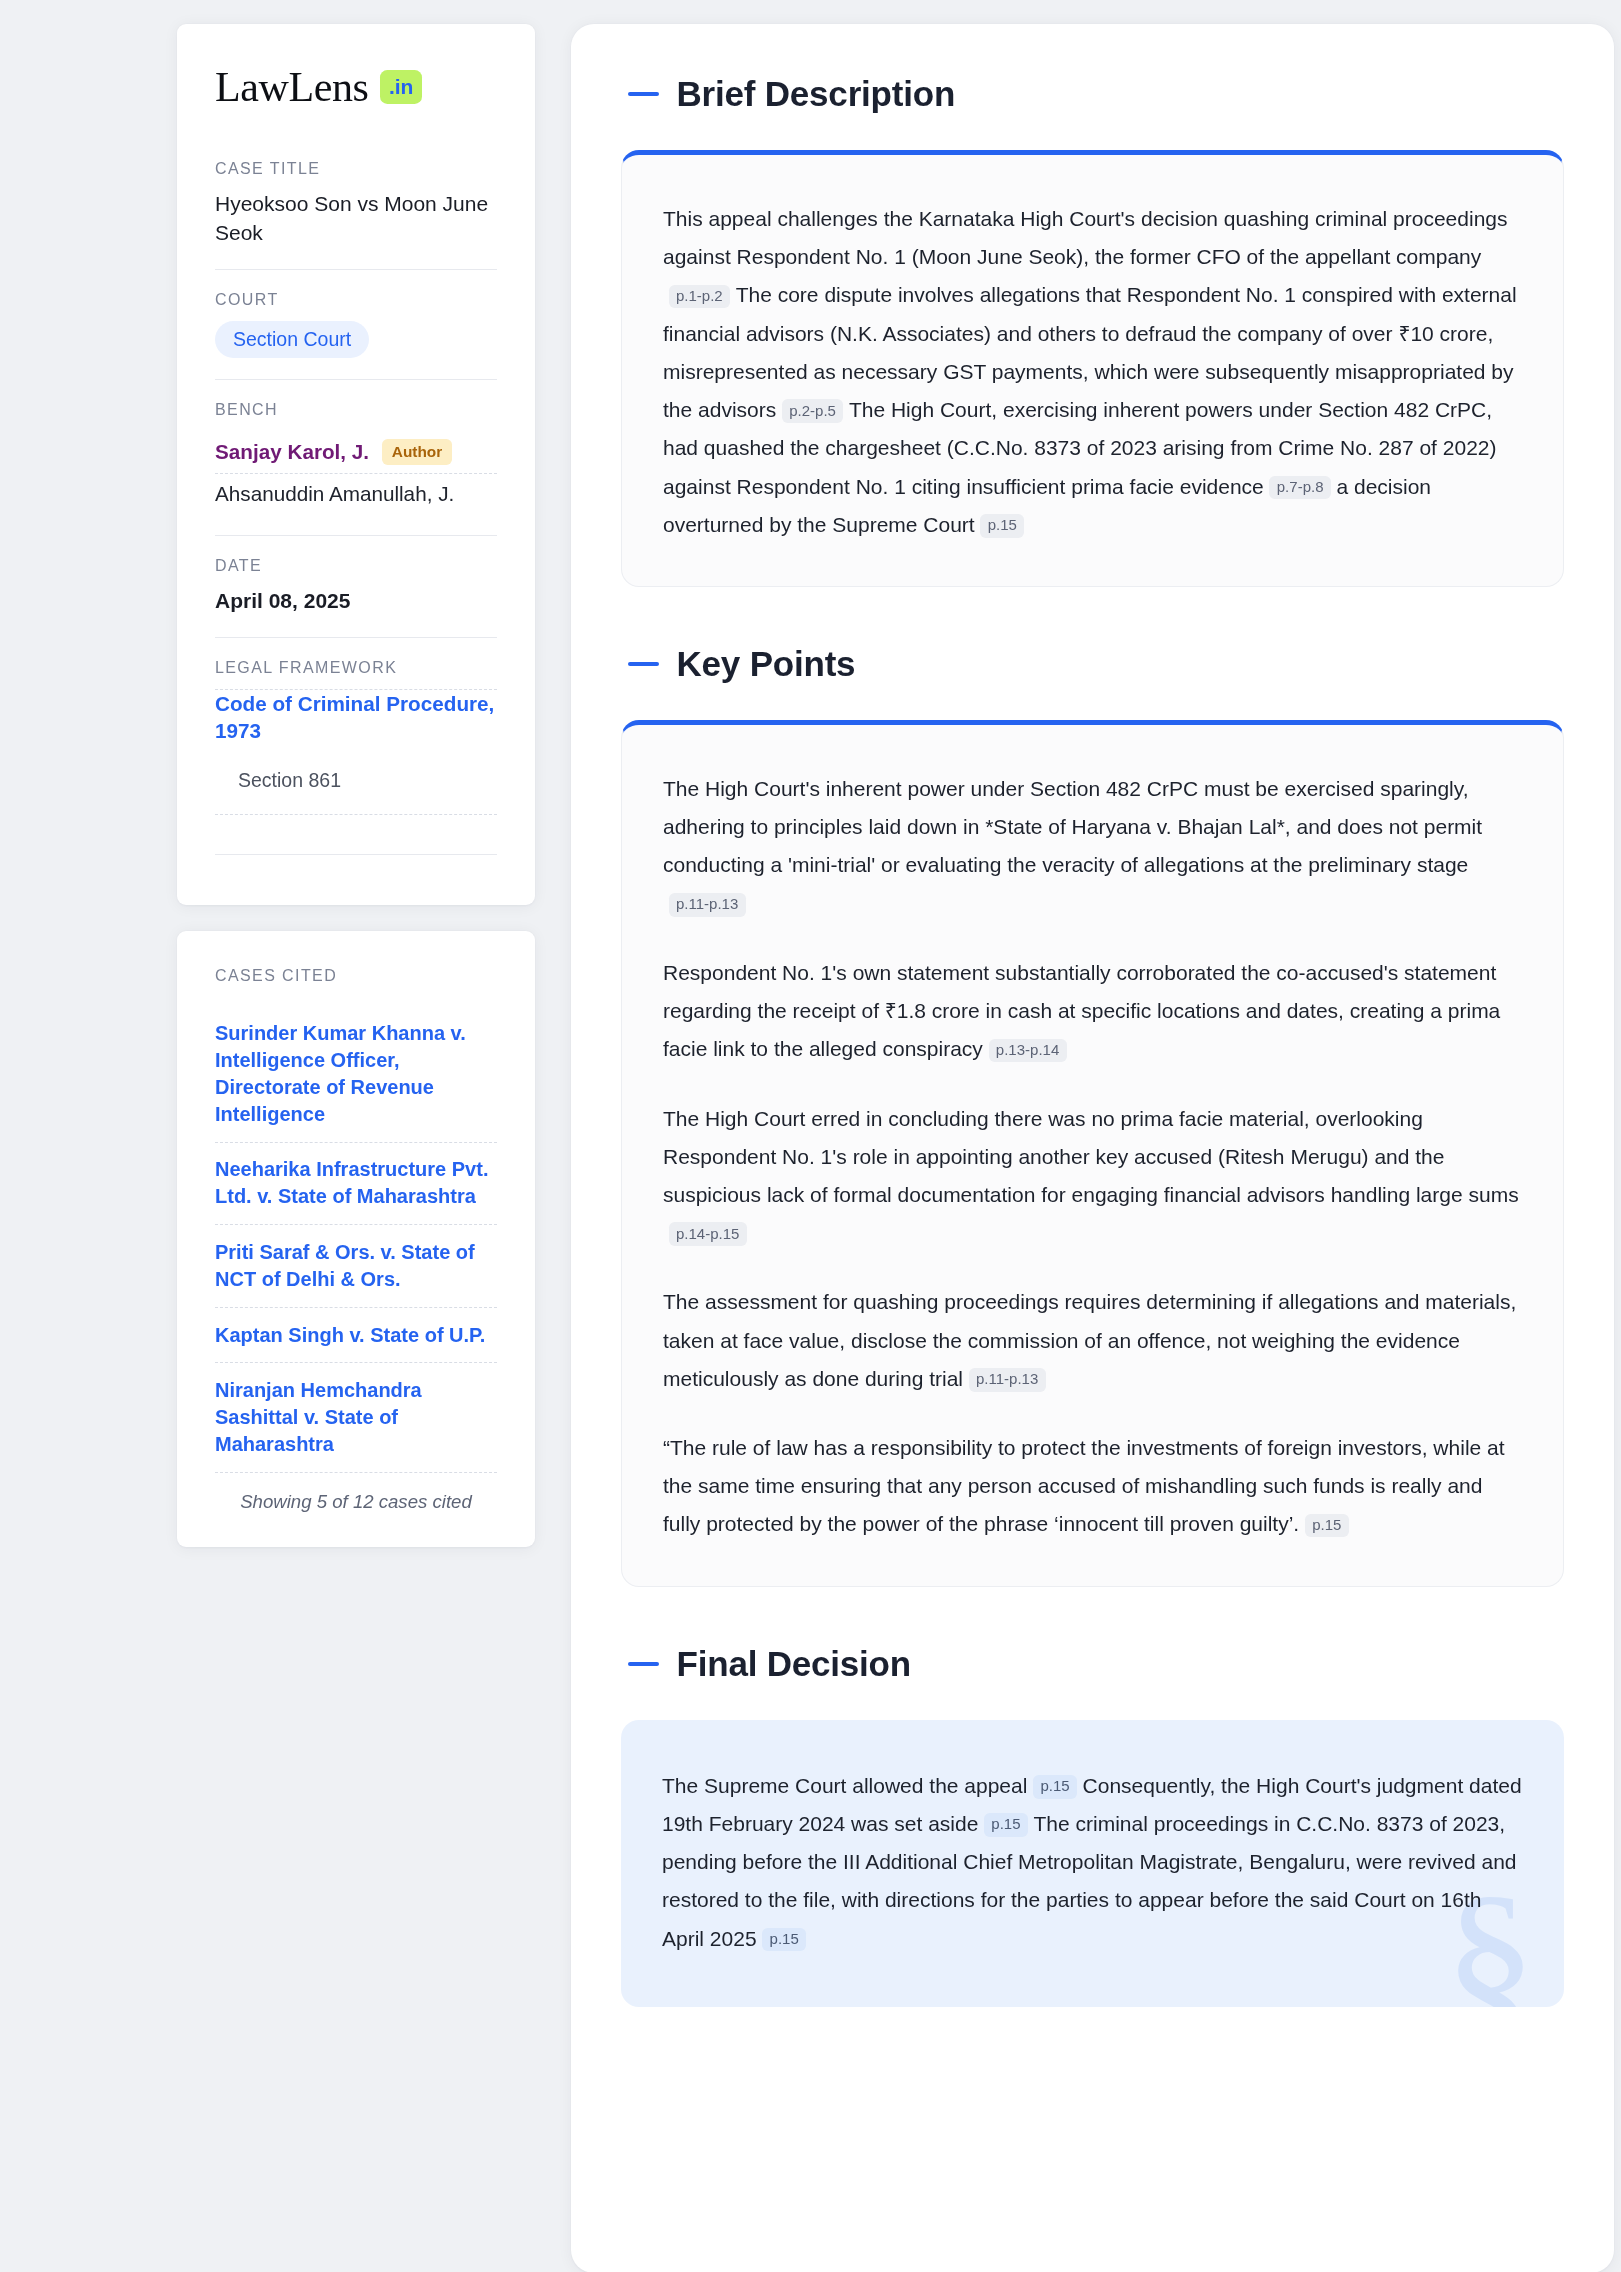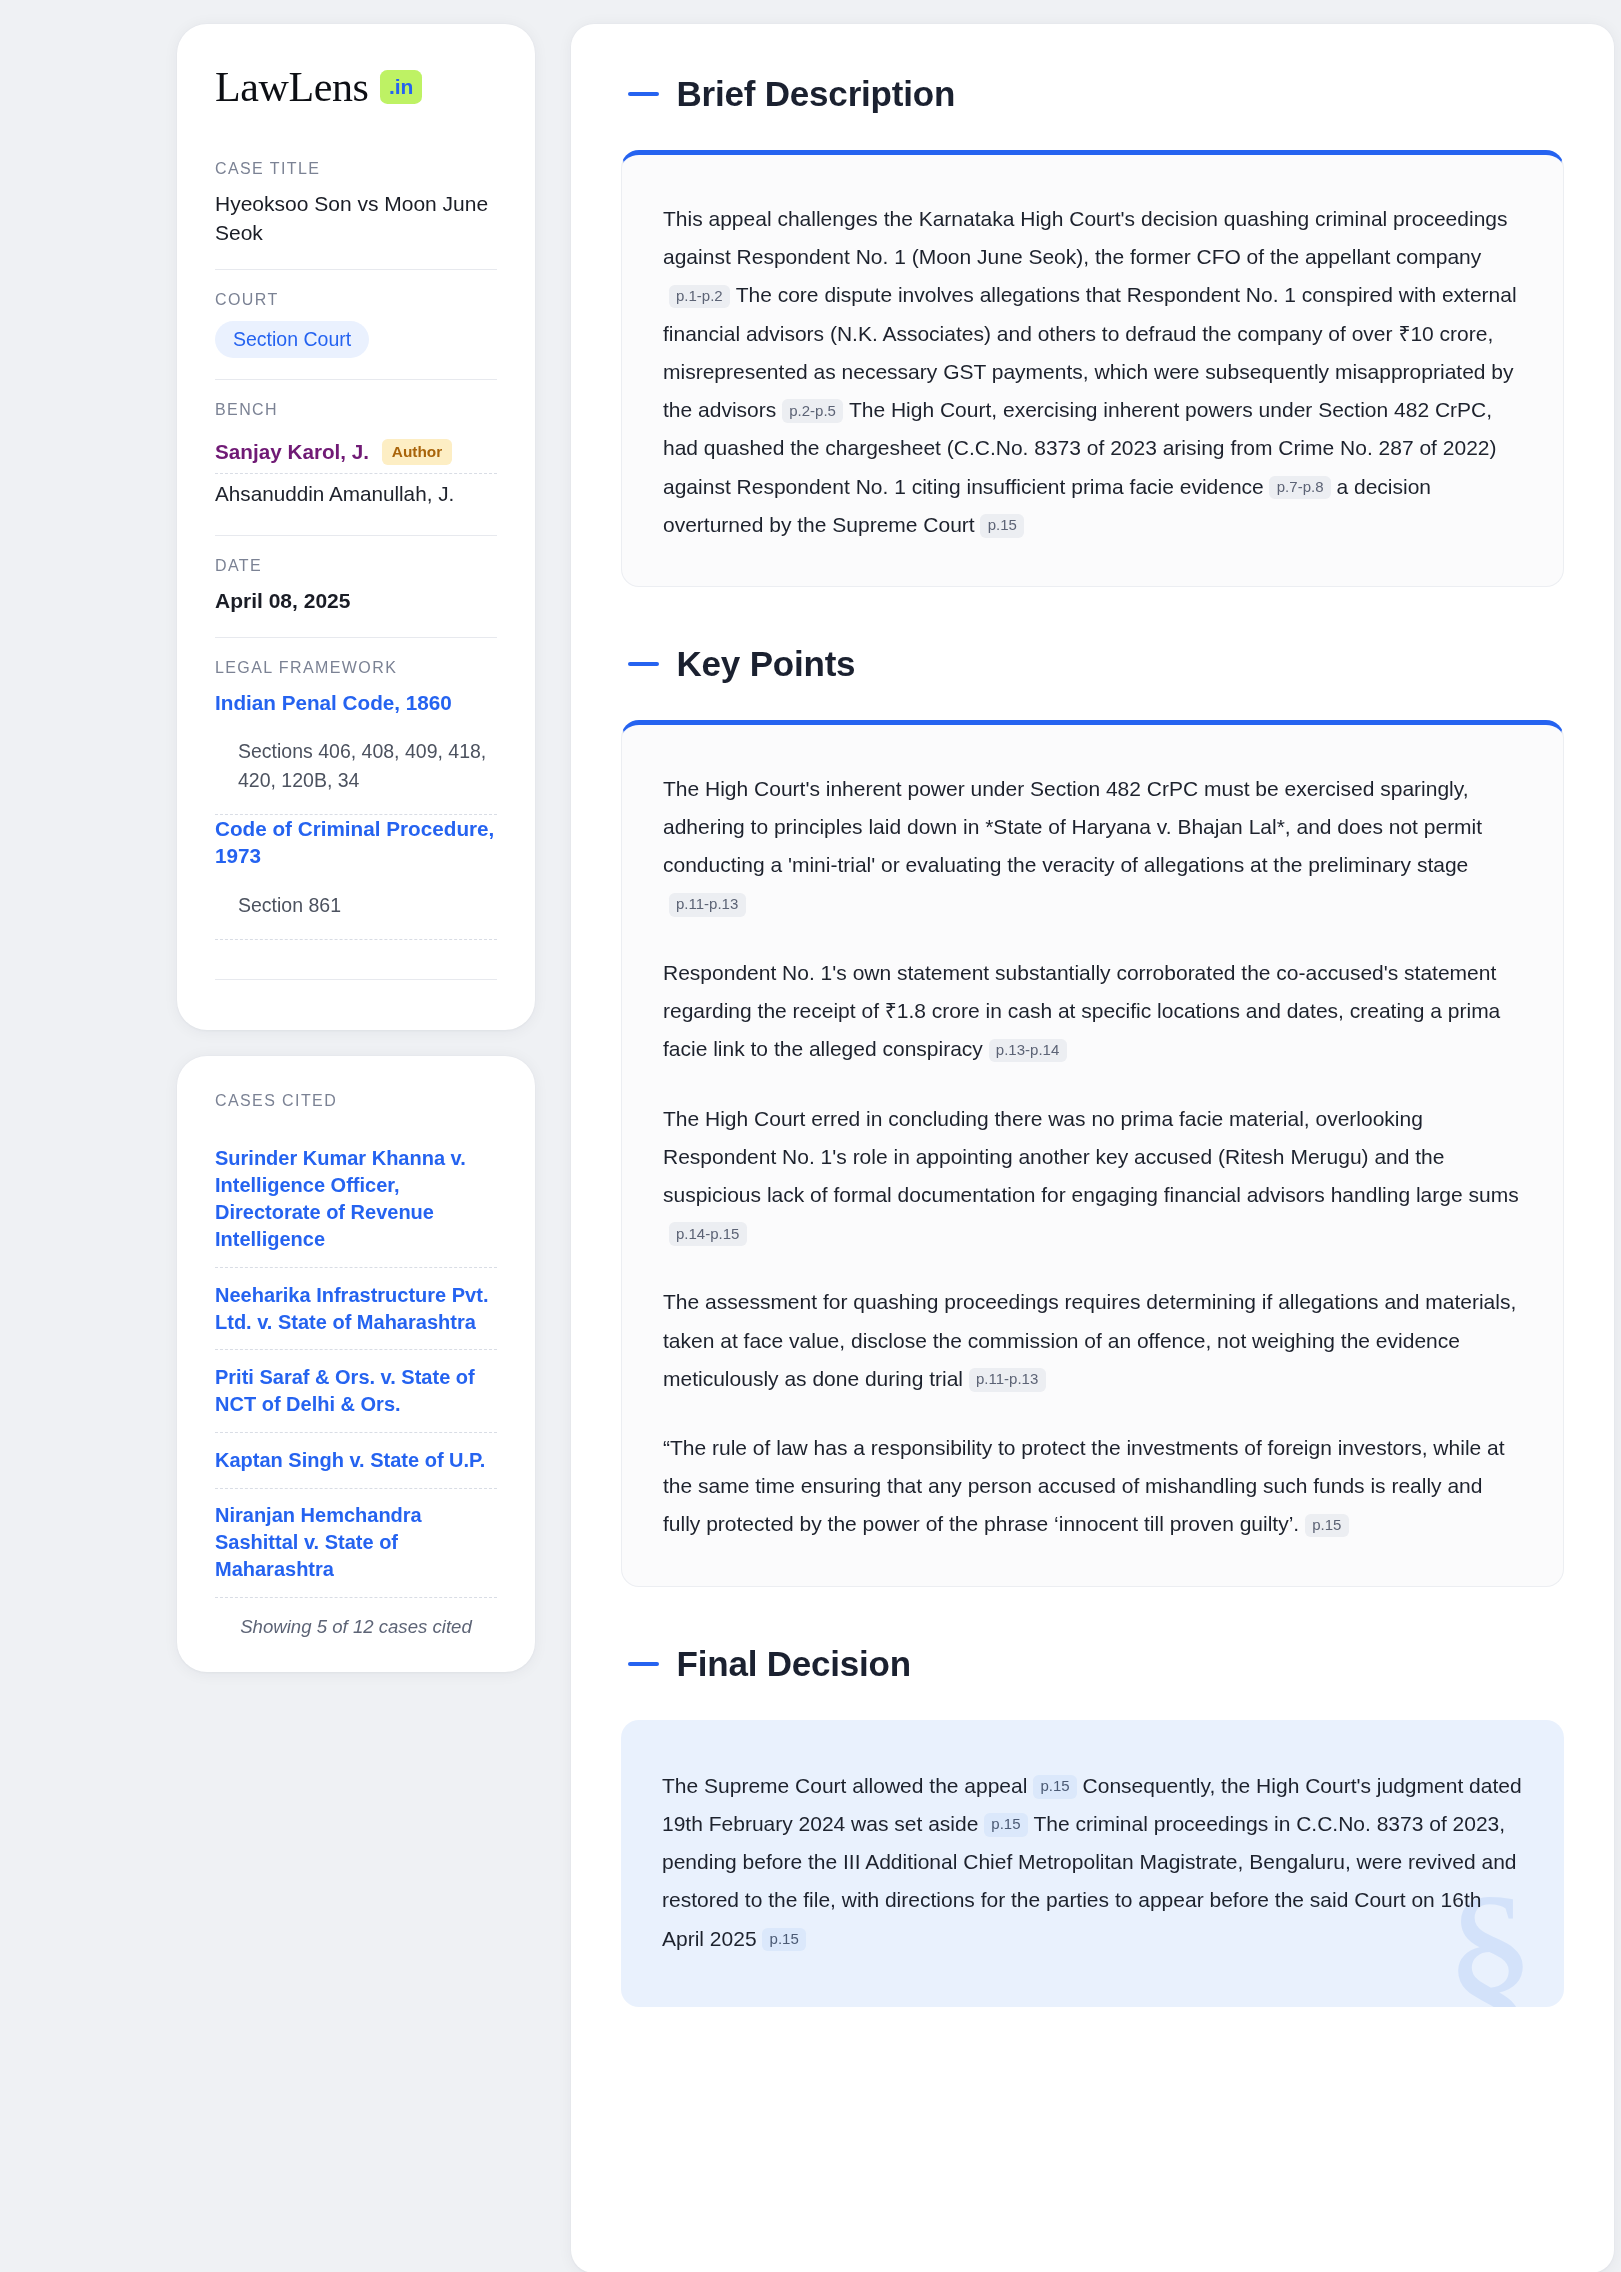--- a/index.html
+++ b/index.html
@@ -25,21 +25,21 @@
   .sidebar {
     width: 358px;
     flex: 0 0 358px;
     display: flex;
     flex-direction: column;
     gap: 26px;
   }
 
   .card {
     background: #ffffff;
-    border-radius: 30px;
+    border-radius: 9px;
     box-shadow: 0 1.6px 14.6px rgba(25, 35, 60, 0.055),
                 0 0.8px 2.4px rgba(25, 35, 60, 0.04);
   }
 
   .sidebar-main { padding: 42px 38px 29px 38px; }
 
   .brand {
     display: flex;
     align-items: center;
     gap: 11.4px;
@@ -283,24 +283,20 @@
       </div>
 
       <div class="meta-block">
         <div class="meta-label">DATE</div>
         <div class="meta-value bold">April 08, 2025</div>
       </div>
 
       <div class="meta-block">
         <div class="meta-label">LEGAL FRAMEWORK</div>
 
-        <div class="statute-group">
-          <a class="statute-link">Indian Penal Code, 1860</a>
-          <div class="statute-sections">Sections 406, 408, 409, 418, 420, 120B, 34</div>
-        </div>
 
         <div class="dashed-sep"></div>
 
         <div class="statute-group">
           <a class="statute-link">Code of Criminal Procedure, 1973</a>
           <div class="statute-sections">Section 861</div>
         </div>
 
         <div class="dashed-sep"></div>
         <div class="solid-sep"></div>

